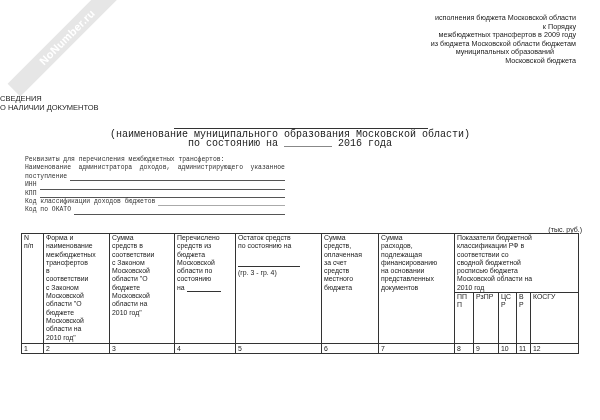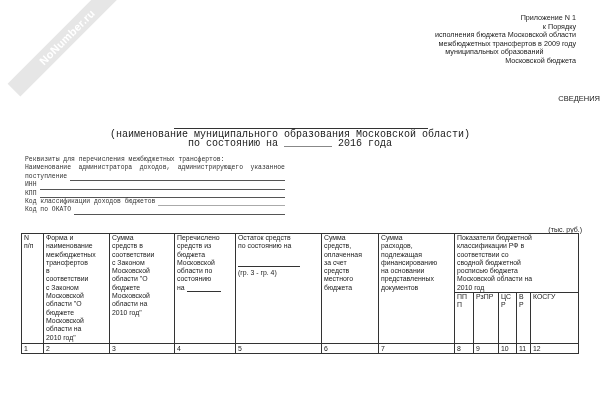--- a/index.html
+++ b/index.html
@@ -15,24 +15,24 @@
     font-family: "Liberation Sans", sans-serif; font-weight: bold; font-size: 11px;
     text-align: center; line-height: 18px;
     transform: rotate(-45deg); transform-origin: center;
     letter-spacing: 0.3px;
   }
   .appendix {
     position: absolute; right: 24px; top: 14px;
     font-size: 7.2px; line-height: 8.6px; text-align: right;
   }
   .appendix div { white-space: nowrap; }
-  .appendix .c { text-align: center; }
+  .appendix .c { text-align: right; }
   .title {
     position: absolute; left: 0; width: 600px; top: 94px;
-    text-align: right; font-size: 7.5px; line-height: 9px;
+    text-align: left; font-size: 7.5px; line-height: 9px;
   }
   .muni-line {
     position: absolute; left: 174px; width: 254px; top: 128px;
     border-top: 1px solid #333;
   }
   .muni-caption {
     position: absolute; left: 0; width: 580px; top: 130px;
     text-align: center; font-size: 10px; line-height: 9px; font-family: Liberation Mono, monospace;
   }
   .reqs {
@@ -59,30 +59,31 @@
   table.main tr.nums td { height: 9px; line-height: 9px; }
   .blankline { display: inline-block; width: 34px; border-bottom: 1px solid #333; height: 7px; vertical-align: bottom; }
   .blankline.long { width: 62px; display: block; margin: 8px 0 2px 0; }
 </style>
 </head>
 <body>
 
 <div class="watermark">NoNumber.ru</div>
 
 <div class="appendix">
-  <div>Приложение N 1</div>
+  <div>исполнения бюджета Московской области</div>
   <div>к Порядку</div>
-  <div>исполнения бюджета Московской области</div>
   <div>межбюджетных трансфертов в 2009 году</div>
+  <div>из бюджета Московской области бюджетам</div>
   <div class="c" style="padding-right:22px">муниципальных образований</div>
   <div>Московской бюджета</div>
 </div>
 
 <div class="title">
   <div>СВЕДЕНИЯ</div>
+  <div>О НАЛИЧИИ ДОКУМЕНТОВ</div>
 </div>
 
 <div class="muni-line"></div>
 <div class="muni-caption">
   <div>(наименование муниципального образования Московской области)</div>
   <div>
     <span>по состоянию на</span>
     <span>________</span>
     <span>2016 года</span>
   </div>

